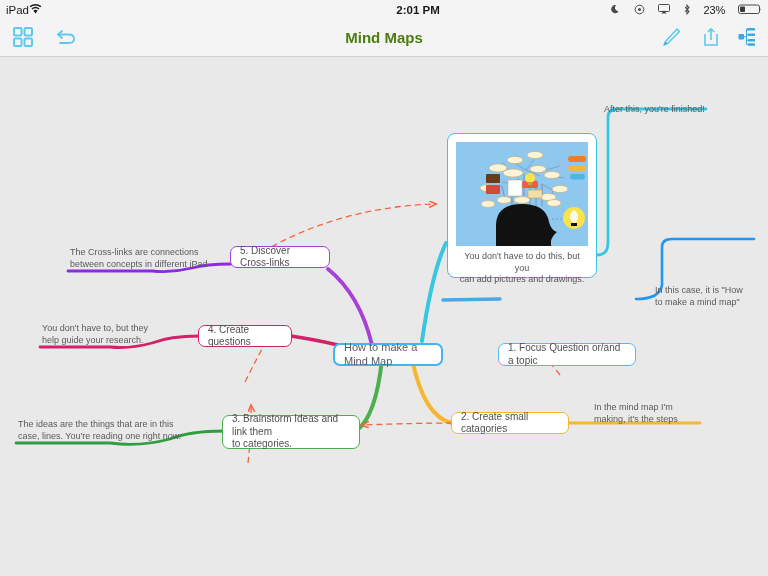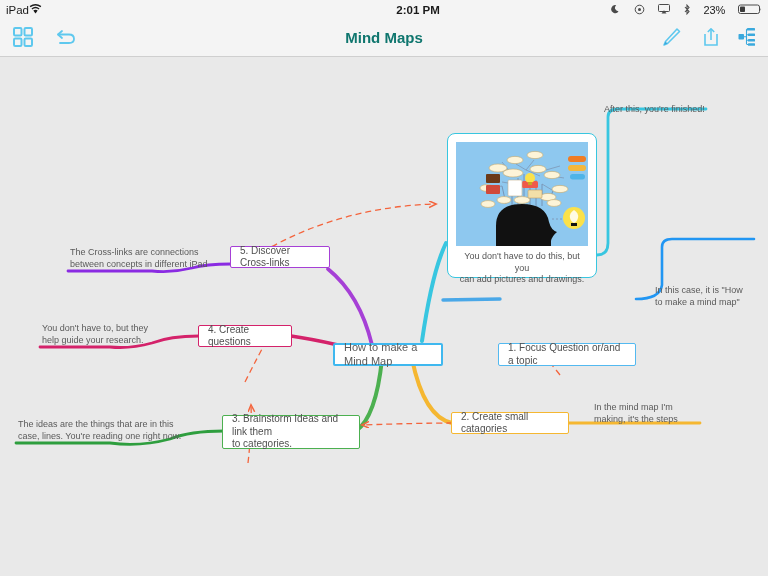--- a/index.html
+++ b/index.html
@@ -39,39 +39,39 @@
   
   .navbar {
     position: absolute;
     top: 20px; left: 0;
     width: 768px; height: 36px;
     background: #f4f4f4;
     border-bottom: 1px solid #cfcfcf;
   }
   .nav-title {
     position:absolute; left:0; width:768px; top:9px;
-    text-align:center; font-size:15px; font-weight:bold; color:#0f766e;
+    text-align:center; font-size:15px; font-weight:bold; color:#4d7c0f;
   }
   .nav-btn { position:absolute; top:6px; cursor:pointer; }
 
   
   .canvas {
     position: absolute;
     top: 57px; left: 0;
     width: 768px; height: 519px;
     background: #e9e9e9;
     overflow: hidden;
   }
   .canvas svg { position:absolute; top:0; left:0; }
 
   
   .node {
     position: absolute;
     background: #ffffff;
-    border-radius: 2px;
+    border-radius: 7px;
     font-size: 10px;
     color: #4f4f4f;
     display: flex;
     align-items: center;
     box-sizing: border-box;
     padding: 4px 9px;
     line-height: 1.25;
     white-space: pre-line;
   }
   .node.center {

